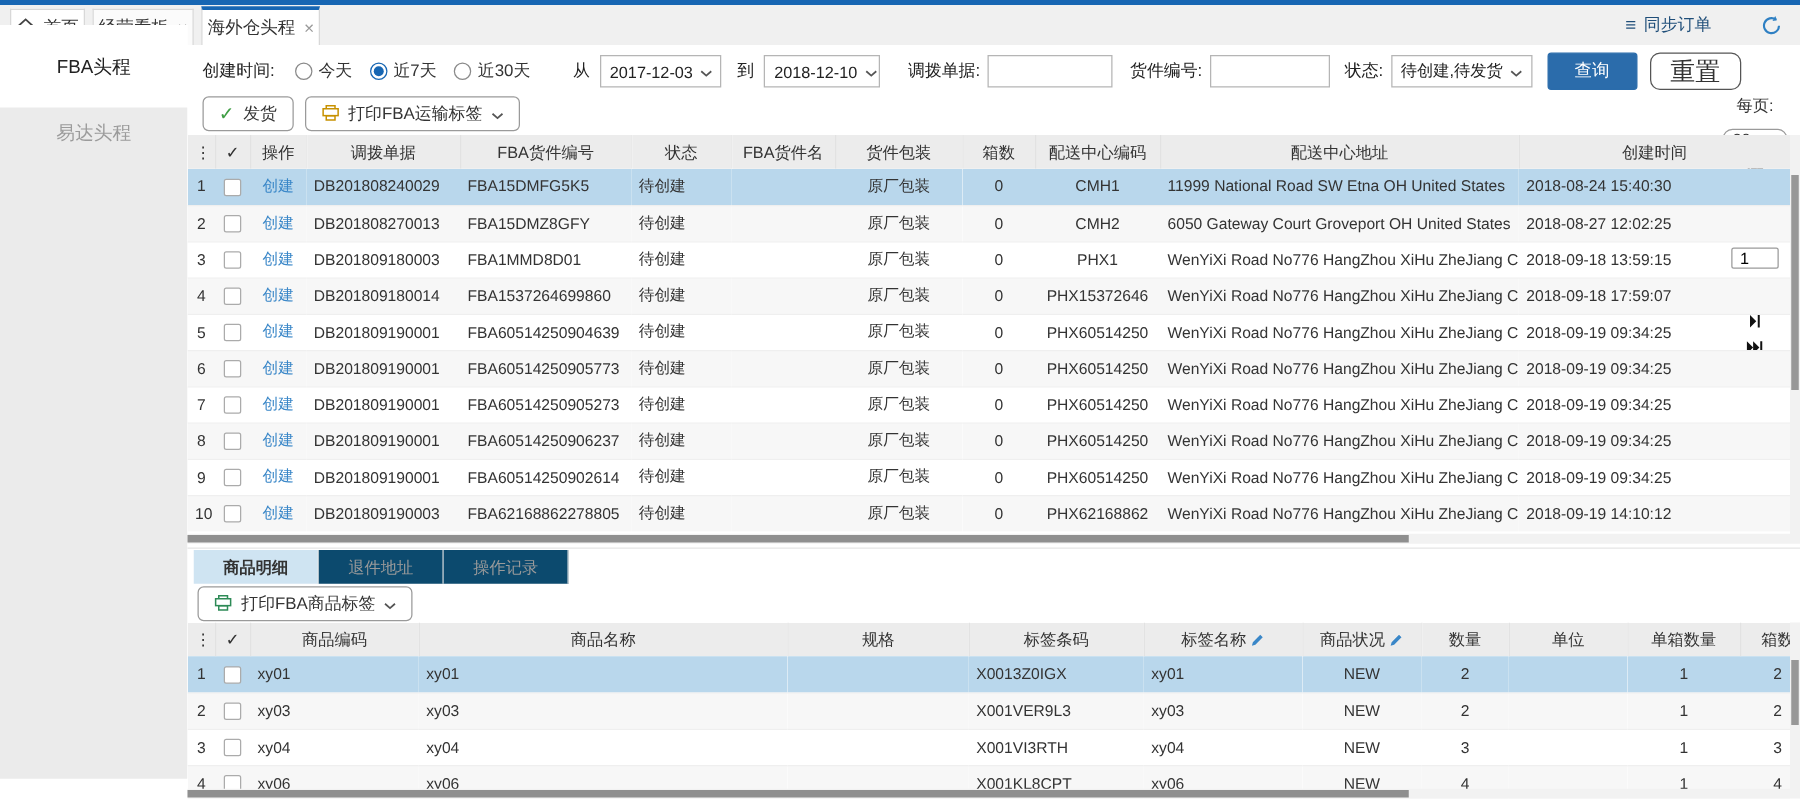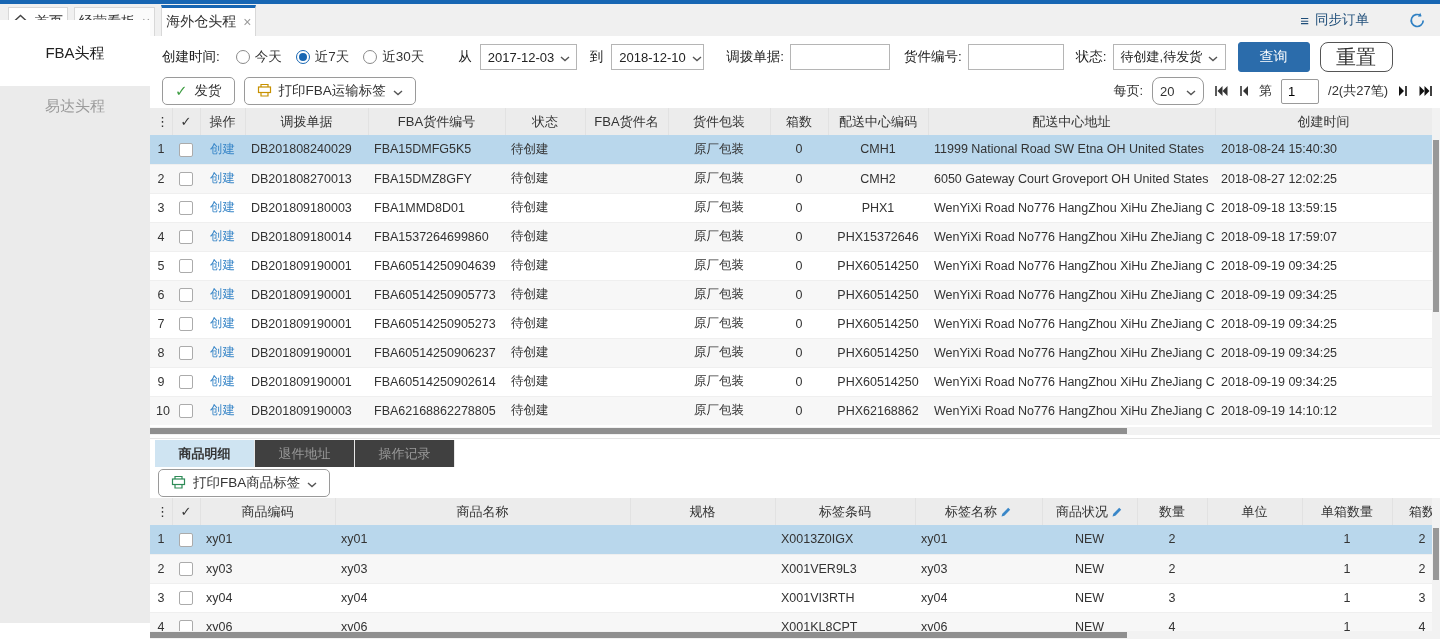--- a/index.html
+++ b/index.html
@@ -50,21 +50,21 @@
   .btn-primary { margin-left:12px; width:72px; height:30px; background:#2b6cab; color:#fff; border:1px solid #2b6cab;
     border-radius:3px; font-size:14px; cursor:pointer; font-family:inherit; }
   .btn-reset { margin-left:10px; width:73px; height:30px; background:#fff; color:#333; border:1px solid #555;
     border-radius:8px; font-size:20px; cursor:pointer; font-family:inherit;text-align:center; }
 
   .toolbar-row { position:absolute; top:40px; left:12px; height:30px; display:flex; align-items:center; gap:9px; }
   .btn { display:inline-flex; align-items:center; gap:7px; background:#fff; border:1px solid #9a9a9a;
     border-radius:5px; height:28px; padding:0 12px; font-size:13.5px; color:#333; cursor:pointer; font-family:inherit; }
   .check-glyph { color:#3f9e44; font-weight:bold; font-size:15px; }
 
-  .pagination { position:absolute; top:40px; right:6px; height:30px; display:flex; align-items:center; gap:9px; font-size:13px; }
+  .pagination { position:absolute; top:40px; right:6px; height:30px; display:flex; align-items:center; gap:9px; font-size:13px;flex-direction:column; }
   .pg-select { border:1px solid #9a9a9a; border-radius:8px; height:28px; width:52px; display:inline-flex;
     align-items:center; justify-content:space-between; padding:0 7px; background:#fff; cursor:pointer; }
   .pg-input { width:38px; height:25px; border:1px solid #9a9a9a; border-radius:2px; padding:0 6px; font-size:13px; }
   .pg-icon { display:inline-flex; align-items:center; cursor:pointer; padding:0 1px; }
 
   
   .t1wrap { position:absolute; top:72px; left:0; width:1282px; height:317px; overflow:hidden; }
   .t2wrap { position:absolute; top:462px; left:0; width:1282px; height:141px; overflow:hidden; }
   table { border-collapse:collapse; table-layout:fixed; font-size:12.5px; color:#333; }
   #table1 { width:1282px; } #table2 { width:1302px; }
@@ -84,21 +84,21 @@
   .h1 { top:391px; } .h2 { top:595px; height:8px; z-index:5; }
   .hscroll .thumb { position:absolute; left:0; top:1px; height:6px; background:#8f8f8f; width:977px; }
   .vscroll { position:absolute; left:1282px; width:8px; background:#f2f2f2; }
   .v1 { top:72px; height:327px; } .v2 { top:462px; height:141px; }
   .vscroll .thumb { position:absolute; left:1px; width:6px; background:#989898; }
   .v1 .thumb { top:32px; height:172px; } .v2 .thumb { top:30px; height:52px; }
 
   .sep { position:absolute; top:402px; left:0; right:0; border-top:1px solid #e5e5e5; }
   .detail-tabs { position:absolute; top:404px; left:5px; height:27px; display:flex; }
   .dtab { width:100px; height:27px; display:flex; align-items:center; justify-content:center; font-size:13px;
-    background:#404040; color:#9a9a9a; border-right:1px solid #e8e8e8; cursor:pointer; }
+    background:#0c4a6e; color:#9a9a9a; border-right:1px solid #e8e8e8; cursor:pointer; }
   .dtab.active { background:#cfe4f2; color:#333; font-weight:bold; }
   .print2 { position:absolute; top:433px; left:8px; }
 </style>
 </head>
 <body>
 
 <div class="screen">
   <div class="top-strip"></div>
 
   <div class="tabbar">

